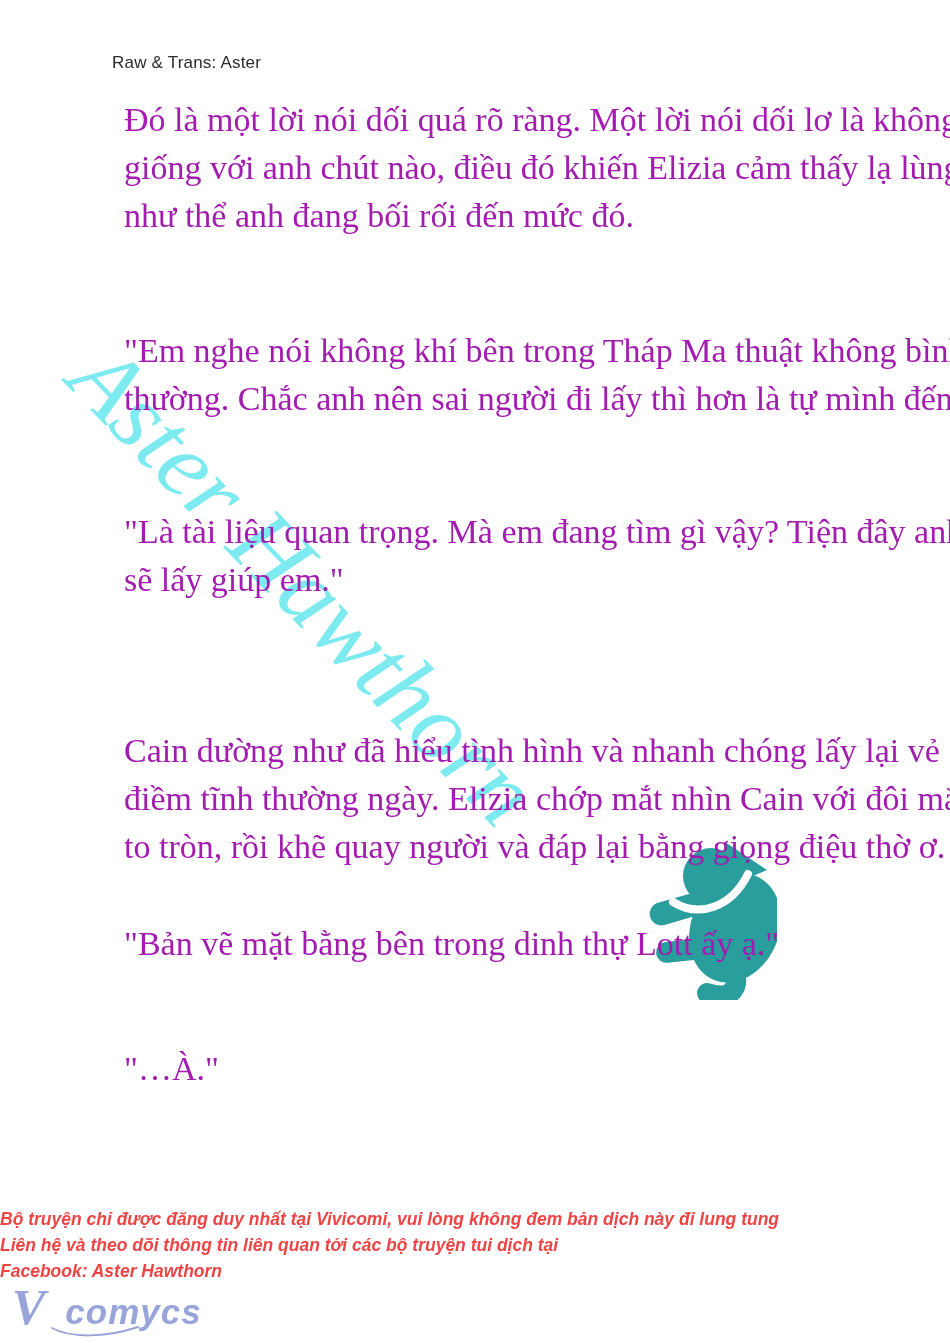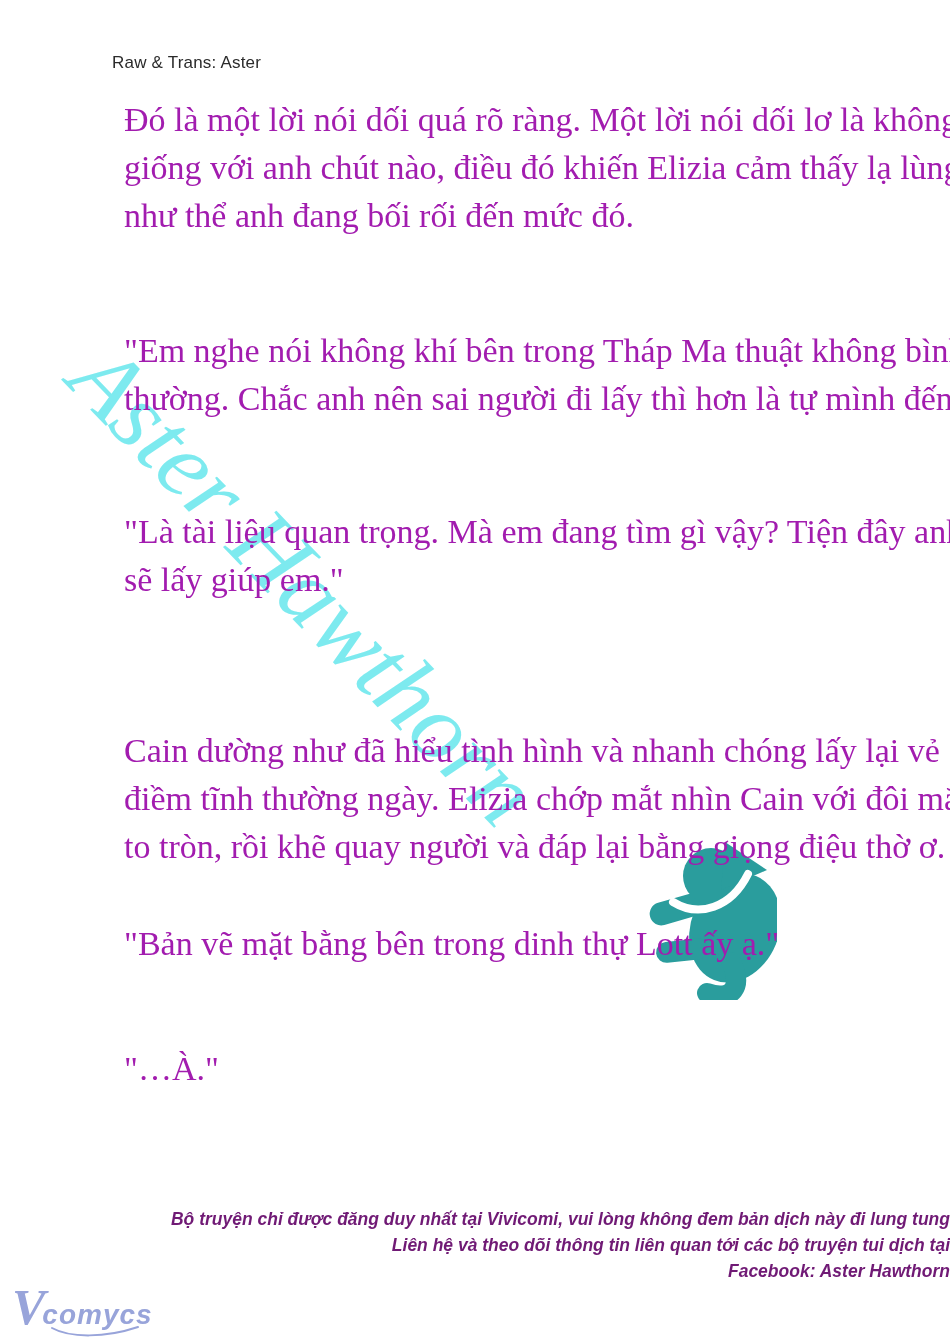--- a/index.html
+++ b/index.html
@@ -47,45 +47,46 @@
   .p5{top:920px;}
   .p6{top:1045px;}
   .cat{
     position:absolute;left:645px;top:830px;
     width:132px;height:170px;
     z-index:1;
   }
   .footer{
     position:absolute;left:0;top:1206px;
     width:950px;
-    text-align:right;
+    text-align:left;
     font-family:"Liberation Sans", sans-serif;
     font-style:italic;font-weight:bold;
     font-size:17.5px;
     line-height:26px;
-    color:#701a75;
+    color:#ef4444;
     white-space:pre-line;
     z-index:2;
   }
   .logo{
     position:absolute;left:12px;top:1282px;
     font-family:"Liberation Sans", sans-serif;
     font-style:italic;font-weight:bold;
     color:#98a4da;
     z-index:2;
     line-height:1;
   }
   .logo-v{
     font-size:50px;
     font-family:"Liberation Serif", serif;
     letter-spacing:-3px;
   }
   .logo-rest{
-    font-size:28px;
+    font-size:35px;
     letter-spacing:1px;
+    margin-left:23px;
   }
   .logo-swash{
     position:absolute;left:38px;top:42px;width:90px;height:14px;
   }
 </style>
 </head>
 <body>
 
 <div class="page">
 

